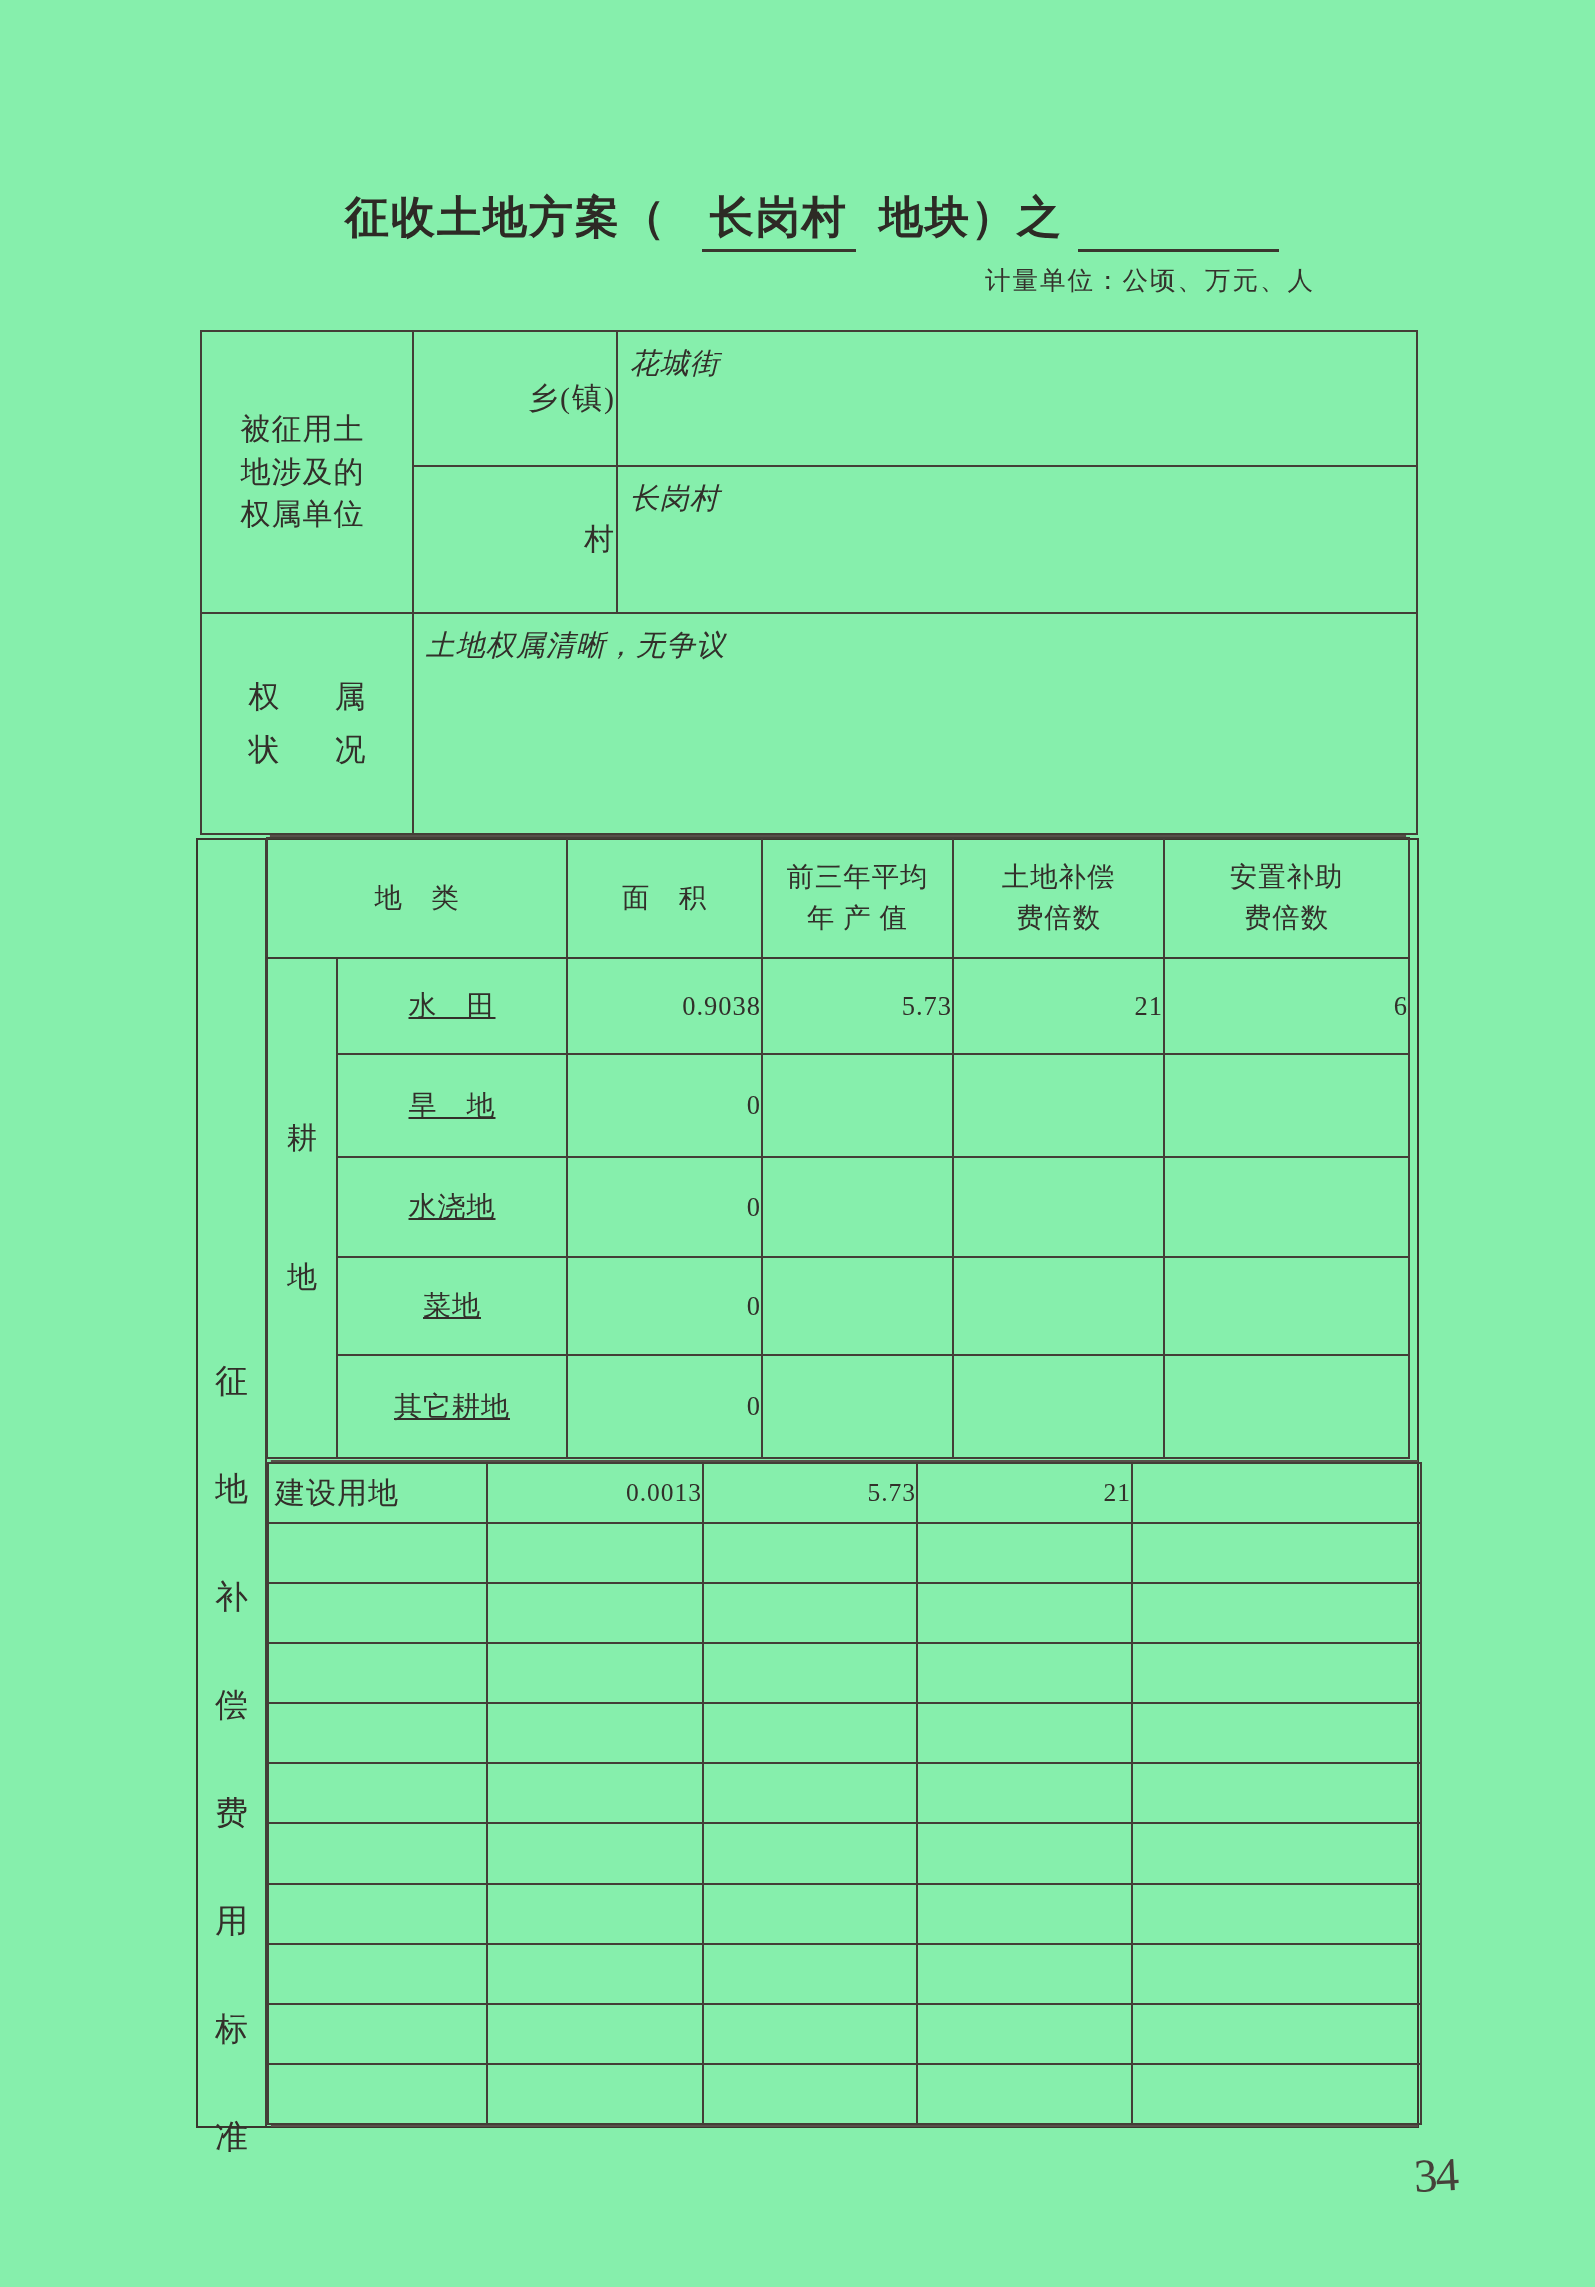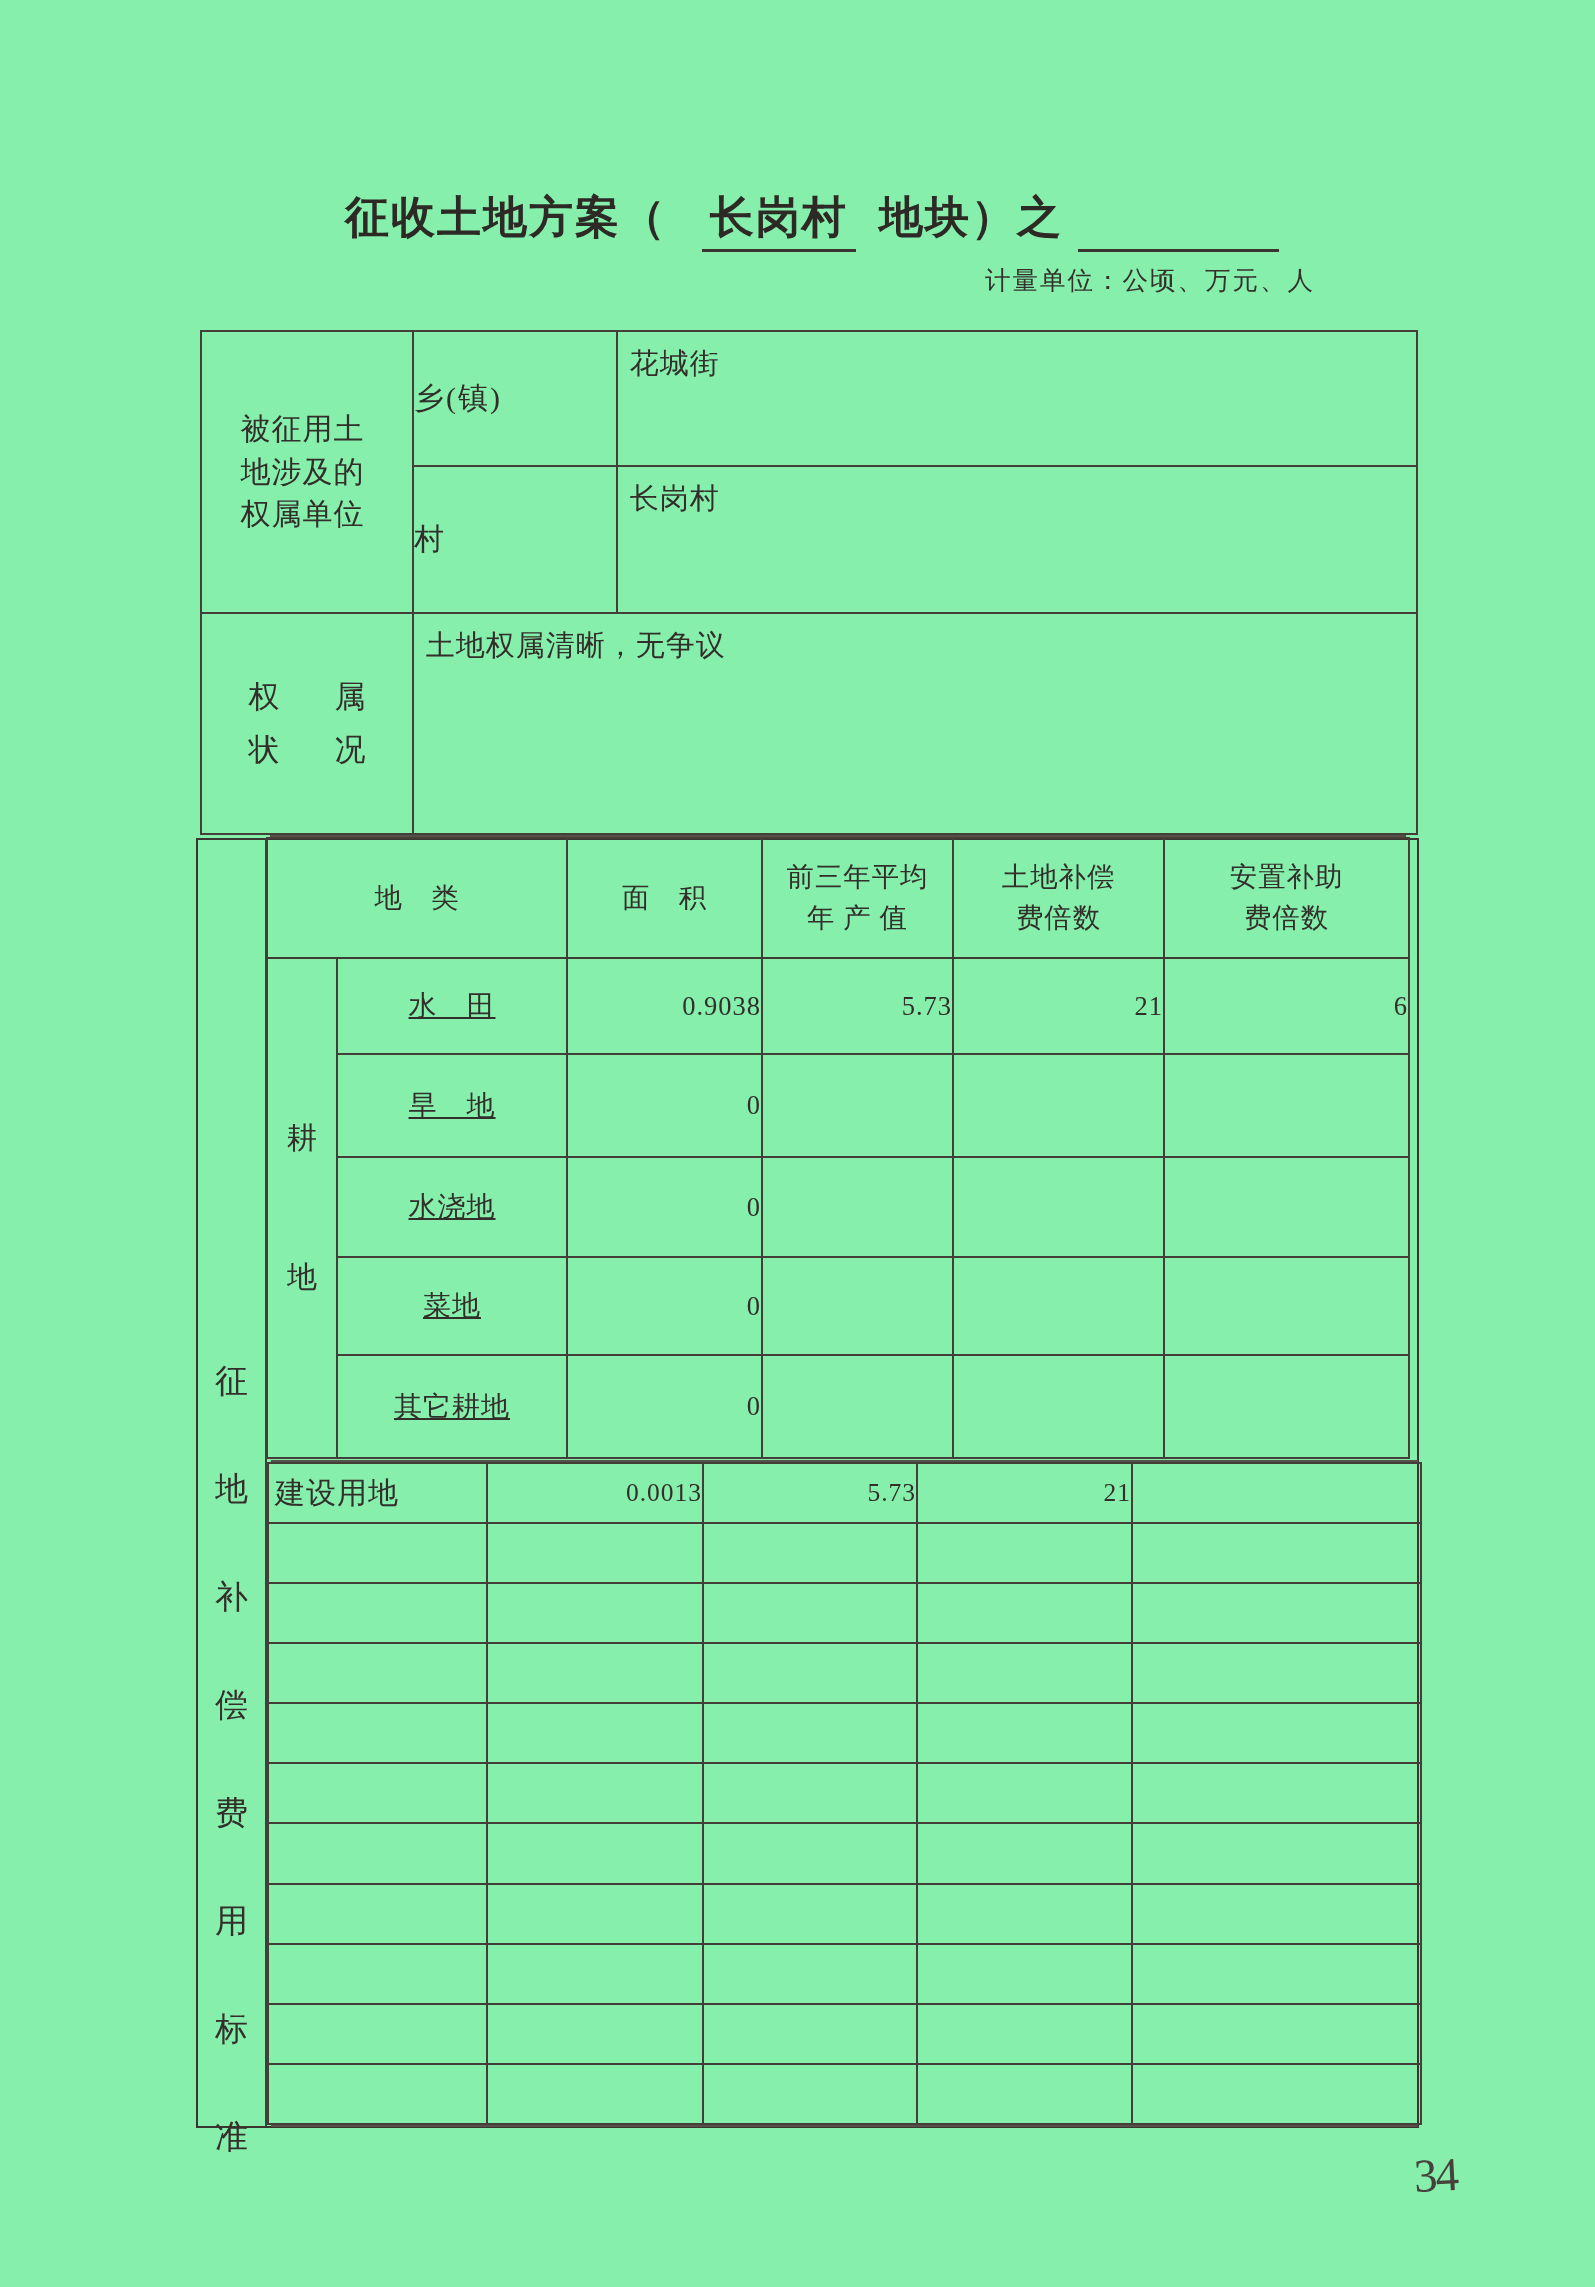--- a/index.html
+++ b/index.html
@@ -37,22 +37,22 @@
   
   table { border-collapse:collapse; table-layout:fixed; position:absolute; }
   td { border:2px solid #433e37; padding:0; vertical-align:middle; overflow:hidden; }
   
   .tableA { left:200px; top:330px; width:1215px; border:2.9px solid #3a352e; }
   .a-label { text-align:center; }
   .a-label .wrap4 {
     width:133px; margin:0 auto; text-align:left;
     font-size:30px; line-height:1.42; letter-spacing:1px;
   }
-  .a-sub { text-align:left; font-size:30px; letter-spacing:2px; }
-  .a-val { vertical-align:top; text-align:left; font-size:29px; padding:11.8px 7.8px 0 11.8px; letter-spacing:1px; }
+  .a-sub { text-align:right; font-size:30px; letter-spacing:2px; }
+  .a-val { vertical-align:top; text-align:left; font-size:29px; padding:11.8px 7.8px 0 11.8px; letter-spacing:1px;font-style:italic; }
   .status-grid {
     display:grid; grid-template-columns:auto auto;
     column-gap:55px; row-gap:11.8px;
     justify-content:center; font-size:31px;
   }
   
   .outerB {
     position:absolute; left:196px; top:838px;
     width:1223px; height:1290px;
     border:2.9px solid #3a352e;

